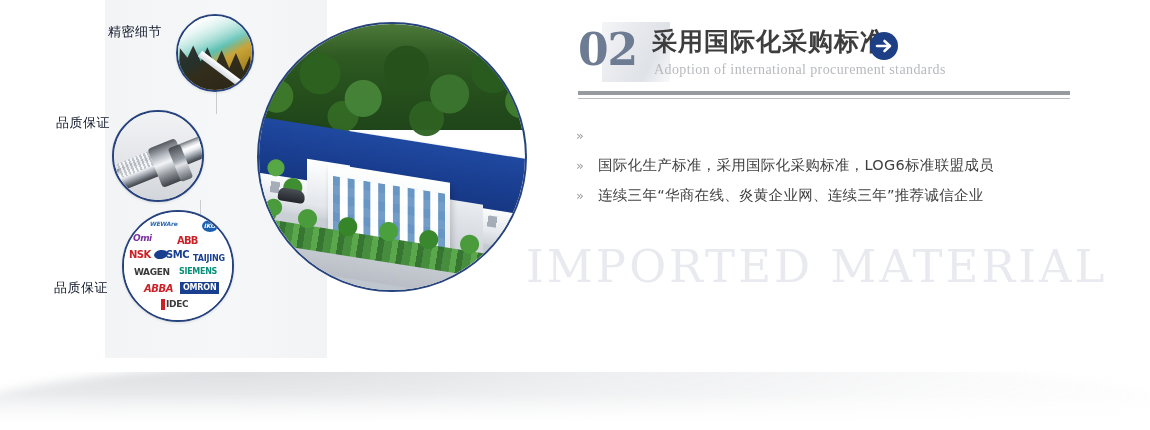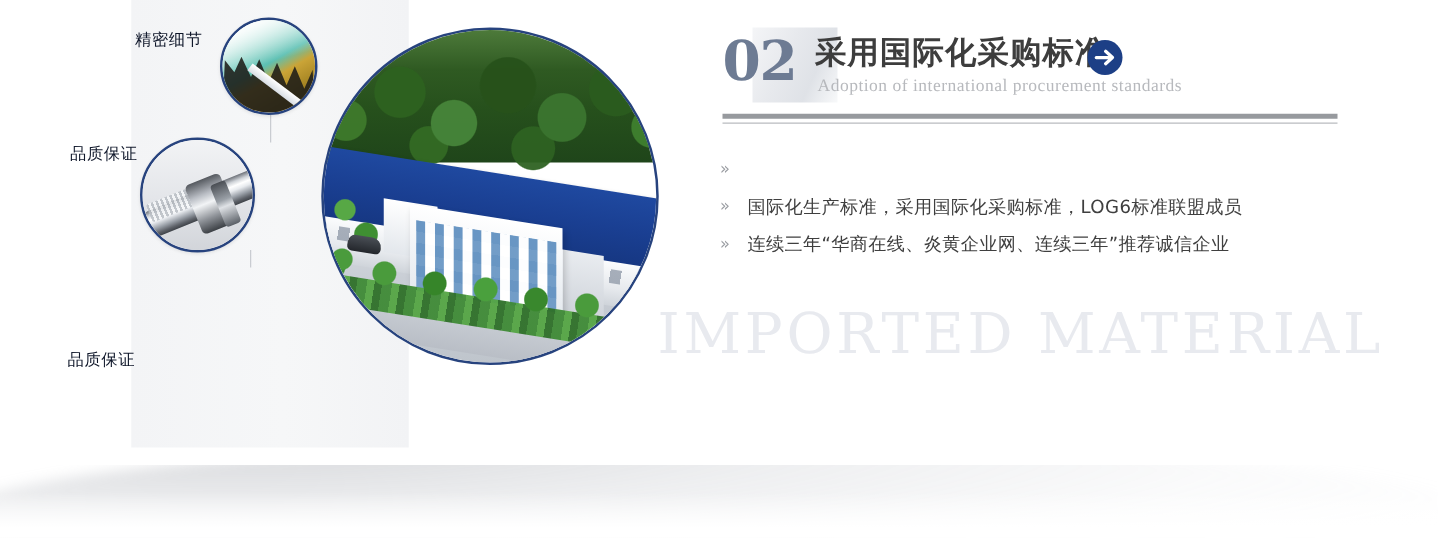--- a/index.html
+++ b/index.html
@@ -320,20 +320,38 @@
   </div>
 
   <div class="circ c2">
     <div class="bg"></div>
     <div class="shaft"></div>
     <div class="thread"></div>
     <div class="nut"></div>
     <div class="nut2"></div>
   </div>
 
+  <div class="circ c3">
+    <div class="bg"></div>
+    <div class="logos">
+      <div class="lg lg-wewa">WEWAre</div>
+      <div class="lg lg-iko">IKO</div>
+      <div class="lg lg-omi">Omi</div>
+      <div class="lg lg-abb">ABB</div>
+      <div class="lg lg-nsk">NSK</div>
+      <div class="lg lg-smc-dot"></div>
+      <div class="lg lg-smc">SMC</div>
+      <div class="lg lg-taij">TAIJING</div>
+      <div class="lg lg-wagen">WAGEN</div>
+      <div class="lg lg-siem">SIEMENS</div>
+      <div class="lg lg-abba">ABBA</div>
+      <div class="lg lg-omron">OMRON</div>
+      <div class="lg lg-idec">IDEC</div>
+    </div>
+  </div>
 
   <div class="hero">
     <div class="sky"></div>
     <div class="trees"></div>
     <div class="ground"></div>
     <div class="roof"></div>
     <div class="wall"></div>
     <div class="wall-win"></div>
     <div class="annex"></div>
     <div class="office2"></div>

